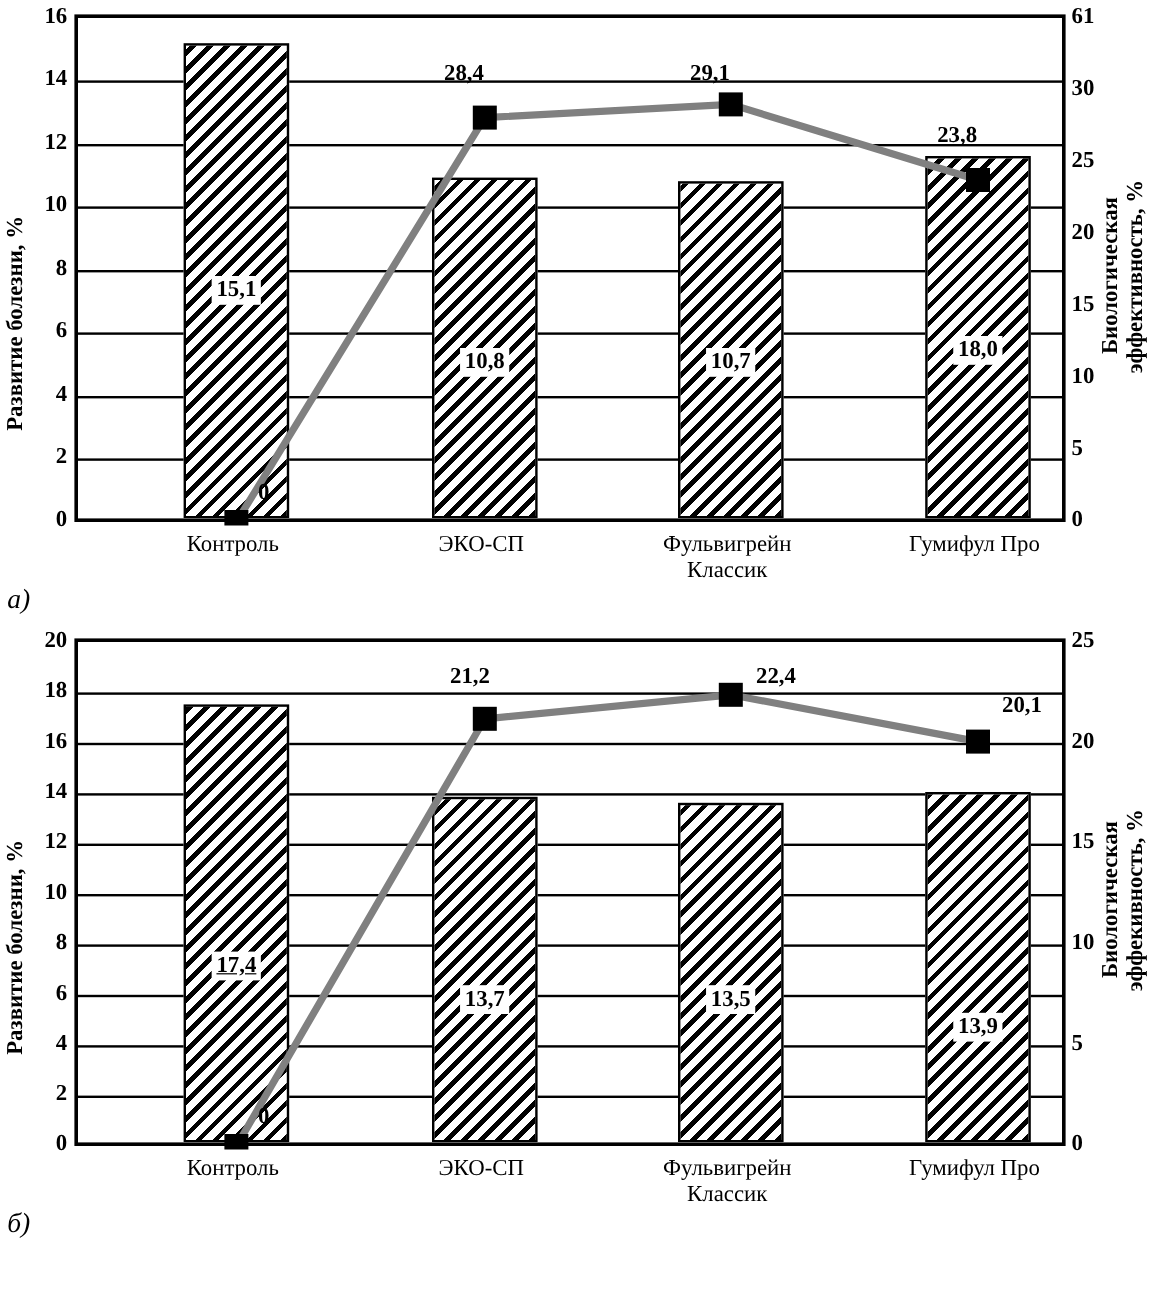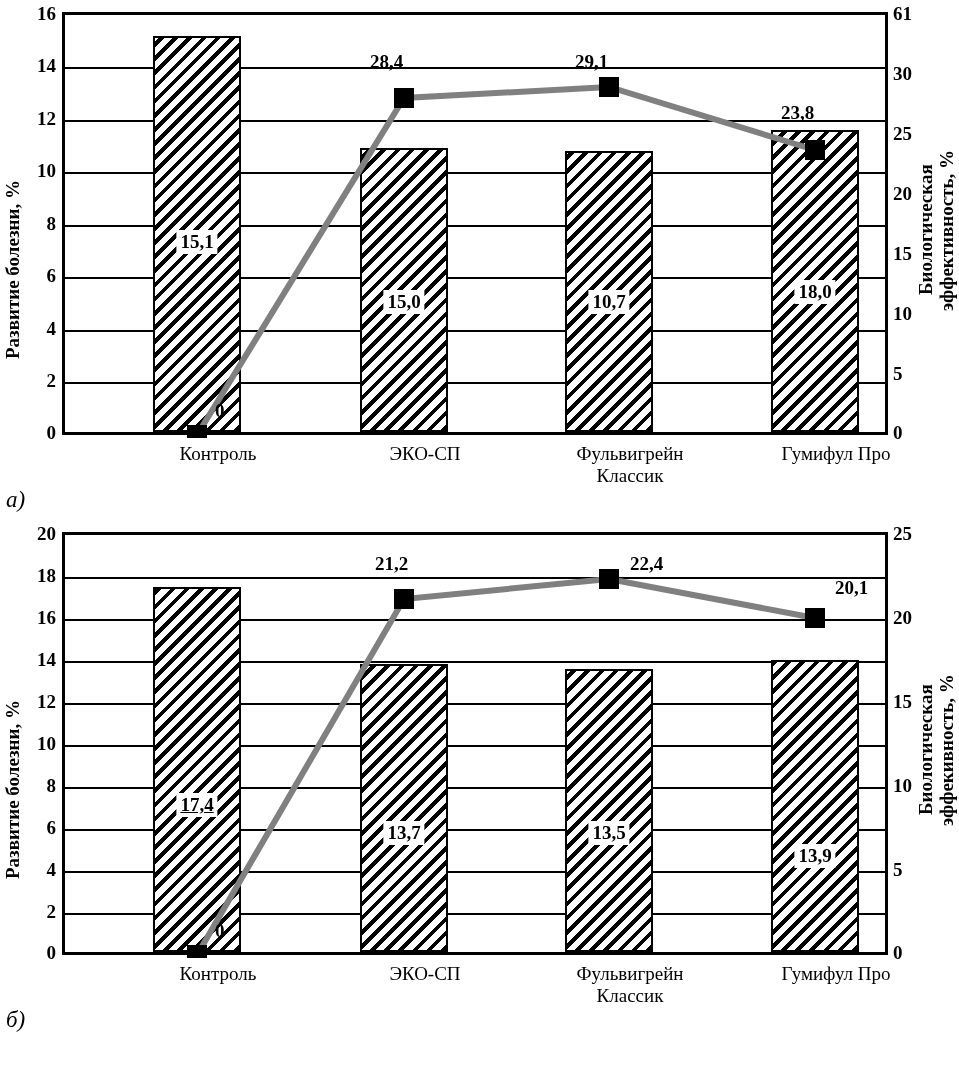--- a/index.html
+++ b/index.html
@@ -115,21 +115,20 @@
     background: transparent;
   }
   .cat-label {
     position: absolute;
     font-size: 19px;
     font-family: "Liberation Serif", serif;
     text-align: center;
     white-space: nowrap;
     transform: translateX(-50%);
     line-height: 22px;
-    margin-left: 24px;
   }
   .cat-label .l2 { display: block; }
   .panel-letter {
     position: absolute;
     font-size: 23px;
     font-style: italic;
     font-family: "Liberation Serif", serif;
   }
 </style>
 </head>
@@ -183,21 +182,21 @@
 
         <svg class="line-svg" width="826" height="423" viewBox="0 0 826 423">
           <polyline points="132,420 339,83 544,72 750,135" fill="none" stroke="#808080" stroke-width="6"></polyline>
           <rect x="122" y="410" width="20" height="20" fill="#000"></rect>
           <rect x="329" y="73" width="20" height="20" fill="#000"></rect>
           <rect x="534" y="62" width="20" height="20" fill="#000"></rect>
           <rect x="740" y="125" width="20" height="20" fill="#000"></rect>
         </svg>
 
         <div class="bar-label" style="left:132px; top:215px;">15,1</div>
-        <div class="bar-label" style="left:339px; top:275px;">15,0</div>
+        <div class="bar-label" style="left:339px; top:275px;">10,8</div>
         <div class="bar-label" style="left:544px; top:275px;">10,7</div>
         <div class="bar-label" style="left:750px; top:265px;">18,0</div>
 
         <div class="pt-label" style="left:150px; top:385px;">0</div>
         <div class="pt-label" style="left:305px; top:36px;">28,4</div>
         <div class="pt-label" style="left:510px; top:36px;">29,1</div>
         <div class="pt-label" style="left:716px; top:87px;">23,8</div>
       </div>
 
       <div class="cat-label" style="left:194px; top:443px;">

